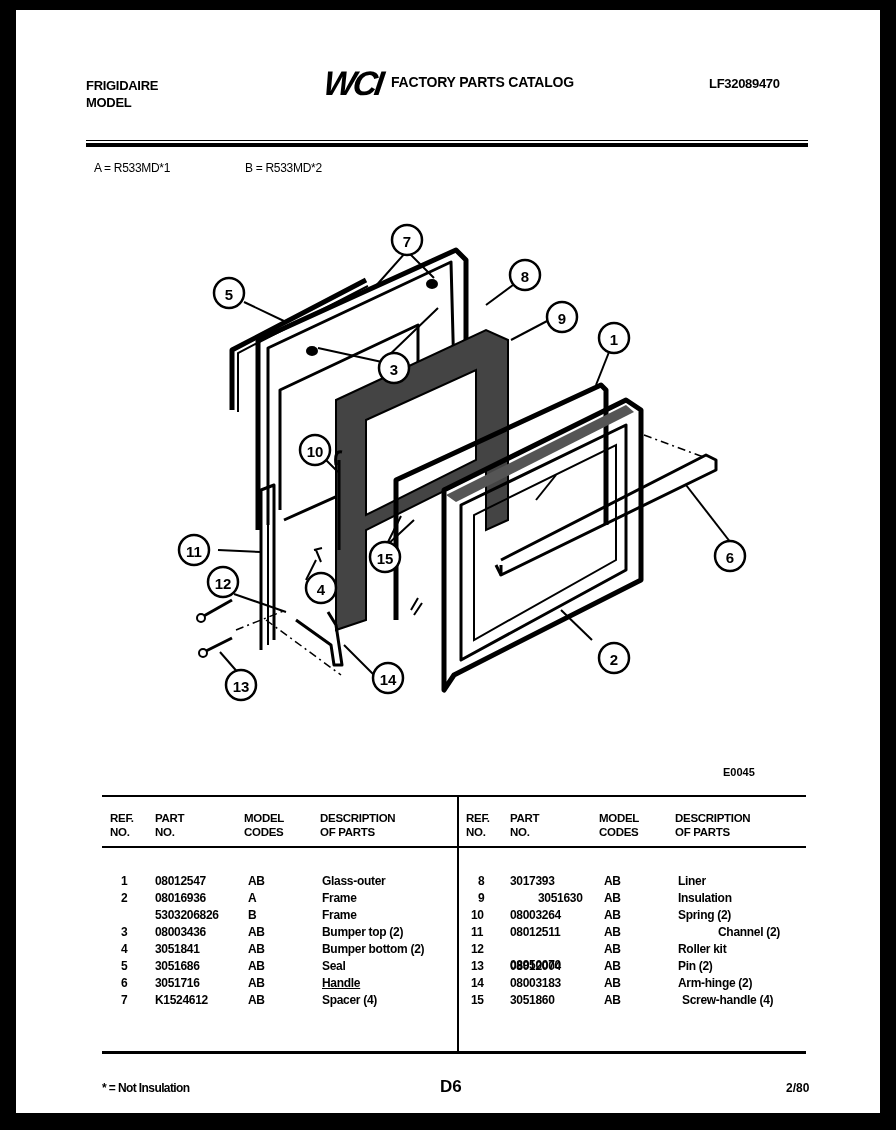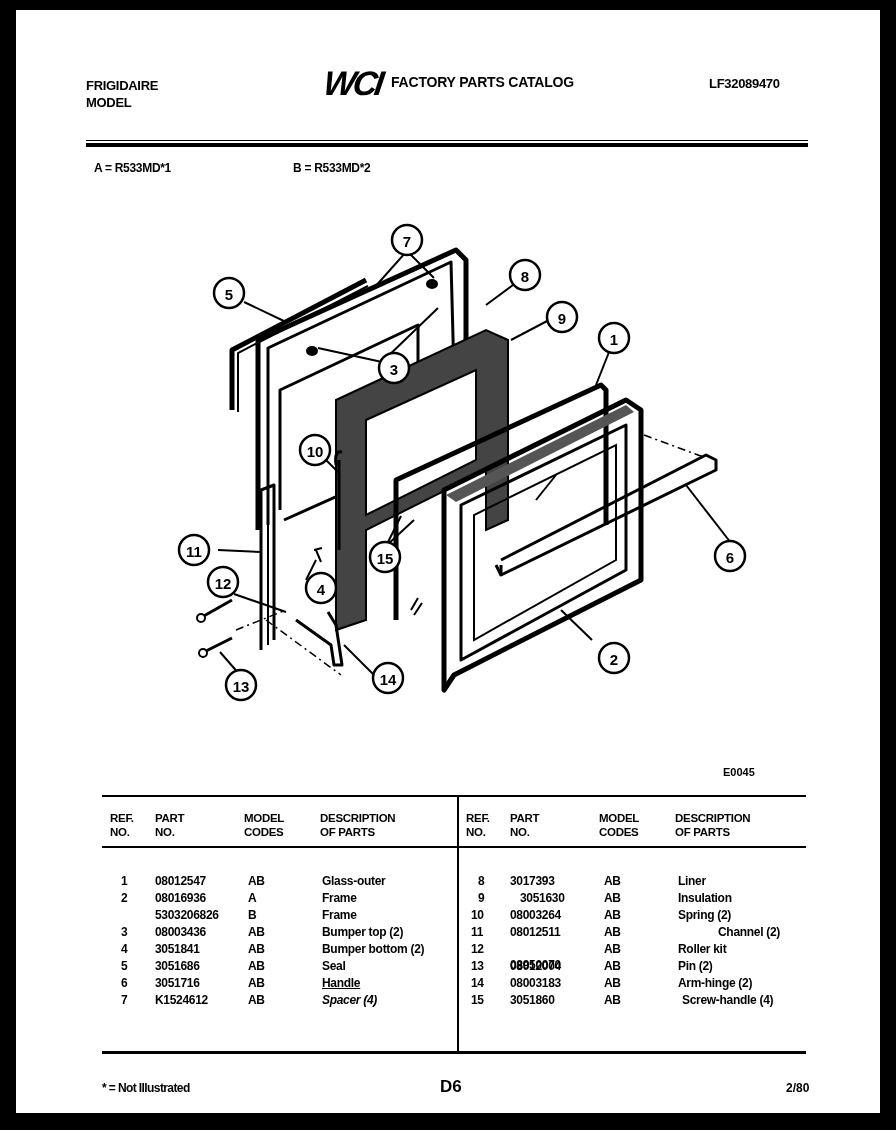--- a/index.html
+++ b/index.html
@@ -6,21 +6,21 @@
   body { width: 896px; height: 1130px; background: #000; position: relative; overflow: hidden;
          font-family: "Liberation Sans", "DejaVu Sans", sans-serif; color: #000; }
   .page { position: absolute; left: 16px; top: 10px; width: 864px; height: 1103px; background: #fff; overflow: hidden; }
   .abs { position: absolute; }
   .hdr-brand { left: 70px; top: 67px; font-size: 13px; font-weight: bold; line-height: 17px; letter-spacing: -0.3px; }
   .logo { left: 308px; top: 56px; font-size: 34px; font-weight: bold; font-style: italic; letter-spacing: -3px; line-height: 34px; transform: skewX(-8deg); }
   .catalog-title { left: 375px; top: 64px; font-size: 14px; font-weight: bold; letter-spacing: -0.2px; }
   .catalog-no { left: 693px; top: 66px; font-size: 13px; font-weight: bold; letter-spacing: -0.3px; }
   .rule-thick { left: 70px; top: 133px; width: 722px; height: 4px; background: #000; }
   .rule-thin { left: 70px; top: 130px; width: 722px; height: 1px; background: #000; }
-  .model-key { top: 151px; font-size: 12px; font-weight: bold; letter-spacing: -0.3px; }
+  .model-key { top: 151px; font-size: 12px; font-weight: normal; letter-spacing: -0.3px; }
   .diagram { left: 140px; top: 210px; width: 620px; height: 490px; }
   .fig-id { left: 707px; top: 756px; font-size: 11px; font-weight: bold; }
   .tbl-rule-top { left: 86px; top: 785px; width: 704px; height: 2px; background: #000; }
   .tbl-rule-head { left: 86px; top: 836px; width: 704px; height: 2px; background: #000; }
   .tbl-divider { left: 441px; top: 787px; width: 2px; height: 254px; background: #000; }
   .tbl-rule-bottom { left: 86px; top: 1041px; width: 704px; height: 3px; background: #000; }
   .th { font-size: 11.5px; font-weight: bold; line-height: 14px; letter-spacing: -0.3px; }
   .row { position: absolute; height: 17px; font-size: 12px; font-weight: bold; letter-spacing: -0.3px; line-height: 17px; }
   .row span { position: absolute; white-space: nowrap; }
   .foot-left { left: 86px; top: 1071px; font-size: 12px; font-weight: bold; letter-spacing: -0.6px; }
@@ -42,21 +42,21 @@
     <div>FRIGIDAIRE</div>
     <div>MODEL</div>
   </div>
   <div class="abs logo">WCI</div>
   <div class="abs catalog-title">FACTORY PARTS CATALOG</div>
   <div class="abs catalog-no">LF32089470</div>
   <div class="abs rule-thin"></div>
   <div class="abs rule-thick"></div>
 
   <div class="abs model-key" style="left:78px;">A = R533MD*1</div>
-  <div class="abs model-key" style="left:229px;margin-left:48px;">B = R533MD*2</div>
+  <div class="abs model-key" style="left:229px;">B = R533MD*2</div>
 
   <svg class="abs diagram" viewBox="0 0 620 490">
 
     <g>
       <path class="thick" d="M76 190 L76 130 L210 60"></path>
       <path class="ln" d="M82 192 L82 133 L212 66"></path>
     </g>
 
     <g>
       <path class="thick" d="M102 310 L102 120 L300 30 L310 40 L310 240"></path>
@@ -267,32 +267,32 @@
   <div class="row" style="left:0; top:965px;">
     <span style="left:105px;">6</span>
       <span style="left:139px;text-align:center;">3051716</span>
       <span style="left:232px;">AB</span>
       <span style="left:306px;text-decoration:underline;">Handle</span>
   </div>
   <div class="row" style="left:0; top:982px;">
     <span style="left:105px;">7</span>
       <span style="left:139px;">K1524612</span>
       <span style="left:232px;">AB</span>
-      <span style="left:306px;font-style:italic;">Spacer (4)</span>
+      <span style="left:306px;">Spacer (4)</span>
   </div>
 
   <div class="row" style="left:0; top:863px;">
     <span style="left:462px;">8</span>
       <span style="left:494px;">3017393</span>
       <span style="left:588px;">AB</span>
       <span style="left:662px;">Liner</span>
   </div>
   <div class="row" style="left:0; top:880px;">
     <span style="left:462px;">9</span>
-      <span style="left:504px;">3051630</span>
+      <span style="left:522px;">3051630</span>
       <span style="left:588px;">AB</span>
       <span style="left:662px;">Insulation</span>
   </div>
   <div class="row" style="left:0; top:897px;">
     <span style="left:455px;">10</span>
       <span style="left:494px;">08003264</span>
       <span style="left:588px;">AB</span>
       <span style="left:662px;">Spring (2)</span>
   </div>
   <div class="row" style="left:0; top:914px;">
@@ -321,16 +321,16 @@
   </div>
   <div class="row" style="left:0; top:982px;">
     <span style="left:455px;">15</span>
       <span style="left:494px;">3051860</span>
       <span style="left:588px;">AB</span>
       <span style="left:666px;">Screw-handle (4)</span>
   </div>
 
   <div class="abs tbl-rule-bottom"></div>
 
-  <div class="abs foot-left">* = Not Illustrated</div>
+  <div class="abs foot-left">* = Not Insulation</div>
   <div class="abs foot-center">D6</div>
   <div class="abs foot-right">2/80</div>
 </div>
 
 </body></html>

